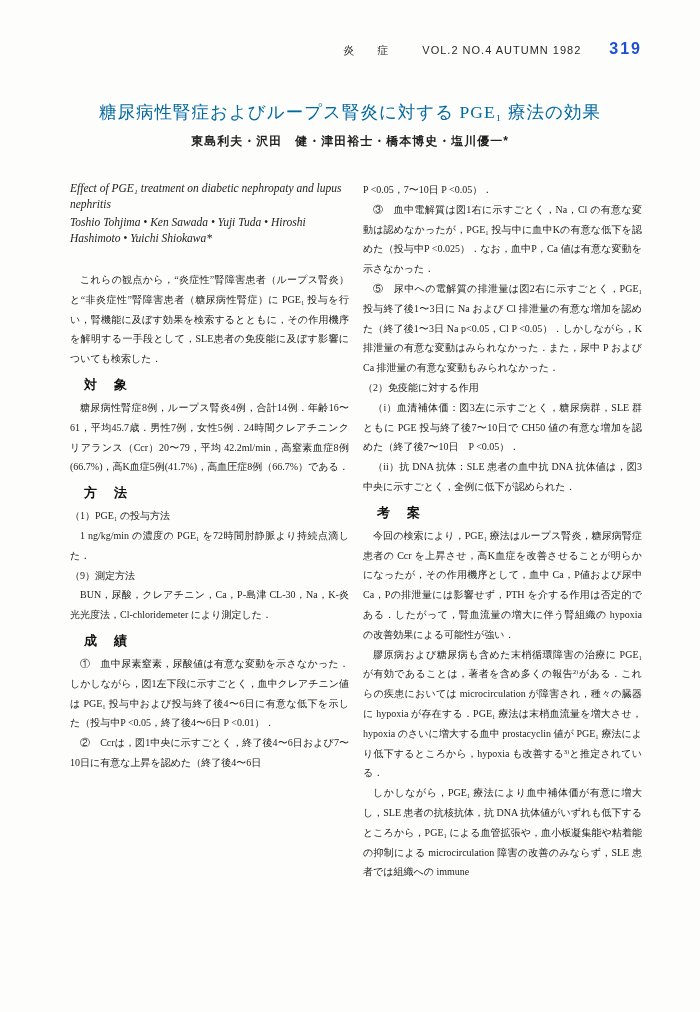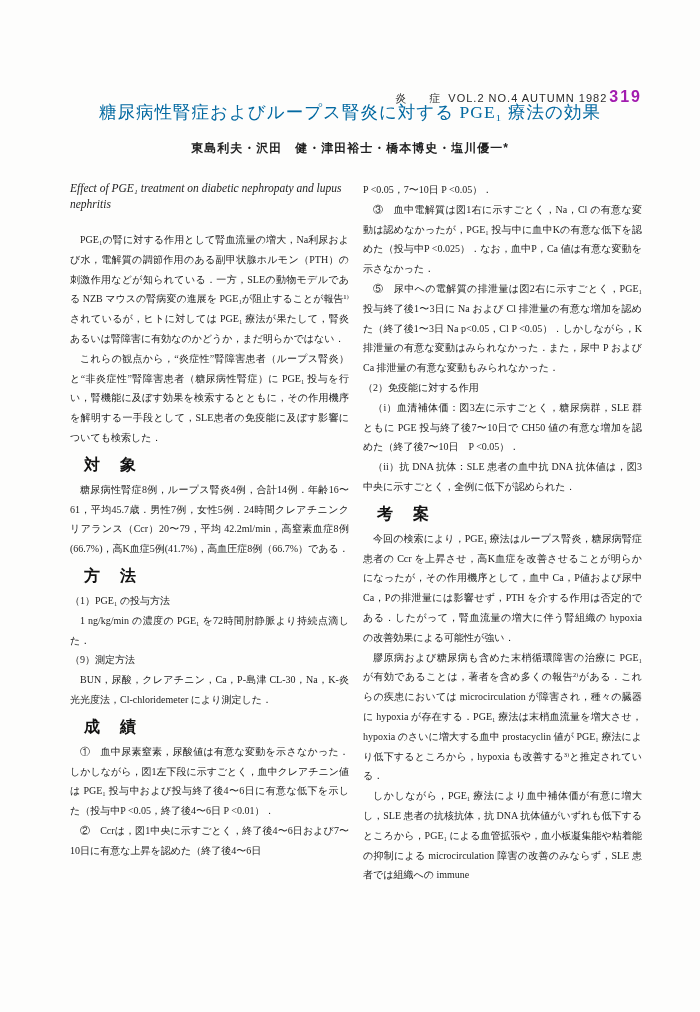--- a/index.html
+++ b/index.html
@@ -9,59 +9,58 @@
     margin:0 auto;
     background:#fdfdfc;
     color:#1c1c1c;
     font-family:"Liberation Serif","DejaVu Serif",serif;
     overflow:hidden;
     box-sizing:border-box;
   }
   
   .running-head{
     position:absolute;top:40px;right:58px;
-    display:flex;align-items:baseline;gap:2px;
+    display:flex;align-items:baseline;gap:28px;
     font-family:"Liberation Sans","DejaVu Sans",sans-serif;
-    margin-top:48px;
   }
   .journal-name{font-size:11px;letter-spacing:6px;color:#2a2a2a;}
   .journal-issue{font-size:11px;letter-spacing:1px;color:#2a2a2a;text-align:center;}
-  .page-number{font-size:16px;font-weight:bold;letter-spacing:2px;color:#a21caf;}
+  .page-number{font-size:16px;font-weight:bold;letter-spacing:2px;color:#1d4ed8;}
   
   .title-block{position:absolute;top:100px;left:0;width:100%;text-align:center;}
   .paper-title{
     font-size:17.5px;font-weight:normal;letter-spacing:1px;margin:0;color:#0369a1;
   }
   .paper-authors{
-    margin-top:16px;
+    margin-top:9px;
     font-family:"Liberation Sans","DejaVu Sans",sans-serif;
     font-size:12px;font-weight:bold;letter-spacing:1px;color:#222;
   }
   
   .columns{
     position:absolute;top:180px;left:70px;right:58px;bottom:22px;
     display:flex;gap:14px;
   }
   .col{flex:1 1 0;display:flex;flex-direction:column;min-width:0;}
   
   .eng-block{
     font-family:"Liberation Serif","DejaVu Serif",serif;
     font-style:italic;font-size:11.5px;line-height:16px;color:#222;
-    margin-bottom:16px;
+    margin-bottom:24px;
   }
   .eng-title{margin:0 0 2px 0;}
   .eng-authors{margin:0;}
   
   .jp{
     font-size:10px;line-height:19.8px;text-align:justify;
     text-indent:1em;margin:0;color:#1b1b1b;
   }
   .jp.noindent{text-indent:0;}
   .sec-heading{
-    font-size:16px;font-weight:bold;letter-spacing:2px;
+    font-size:13px;font-weight:bold;letter-spacing:2px;
     padding-left:14px;margin:7px 0 4px 0;color:#111;
     font-family:Liberation Sans, sans-serif;
   }
   .sub-line{text-indent:0.5em;}
 </style>
 </head>
 <body>
 
 <div class="page">
 
@@ -74,23 +73,23 @@
   <div class="title-block">
     <h1 class="paper-title">糖尿病性腎症およびループス腎炎に対する PGE₁ 療法の効果</h1>
     <div class="paper-authors">東島利夫・沢田　健・津田裕士・橋本博史・塩川優一*</div>
   </div>
 
   <div class="columns">
 
     <div class="col">
       <div class="eng-block">
         <p class="eng-title">Effect of PGE₁ treatment on diabetic nephropaty and lupus nephritis</p>
+        <p class="eng-authors">Toshio Tohjima • Ken Sawada • Yuji Tuda • Hiroshi Hashimoto • Yuichi Shiokawa*</p>
       </div>
 
-      <p class="jp">PGE₁の腎に対する作用として腎血流量の増大，Na利尿および水，電解質の調節作用のある副甲状腺ホルモン（PTH）の刺激作用などが知られている．一方，SLEの動物モデルである NZB マウスの腎病変の進展を PGE₁が阻止することが報告¹⁾されているが，ヒトに対しては PGE₁ 療法が果たして，腎炎あるいは腎障害に有効なのかどうか，まだ明らかではない．</p>
       <p class="jp">これらの観点から，“炎症性”腎障害患者（ループス腎炎）と“非炎症性”腎障害患者（糖尿病性腎症）に PGE₁ 投与を行い，腎機能に及ぼす効果を検索するとともに，その作用機序を解明する一手段として，SLE患者の免疫能に及ぼす影響についても検索した．</p>
 
       <h2 class="sec-heading">対　象</h2>
       <p class="jp">糖尿病性腎症8例，ループス腎炎4例，合計14例．年齢16〜61，平均45.7歳．男性7例，女性5例．24時間クレアチニンクリアランス（Ccr）20〜79，平均 42.2ml/min，高窒素血症8例(66.7%)，高K血症5例(41.7%)，高血圧症8例（66.7%）である．</p>
 
       <h2 class="sec-heading">方　法</h2>
       <p class="jp noindent sub-line">（1）PGE₁ の投与方法</p>
       <p class="jp">1 ng/kg/min の濃度の PGE₁ を72時間肘静脈より持続点滴した．</p>
       <p class="jp noindent sub-line">（9）測定方法</p>
       <p class="jp">BUN，尿酸，クレアチニン，Ca，P-島津 CL-30，Na，K-炎光光度法，Cl-chloridemeter により測定した．</p>

